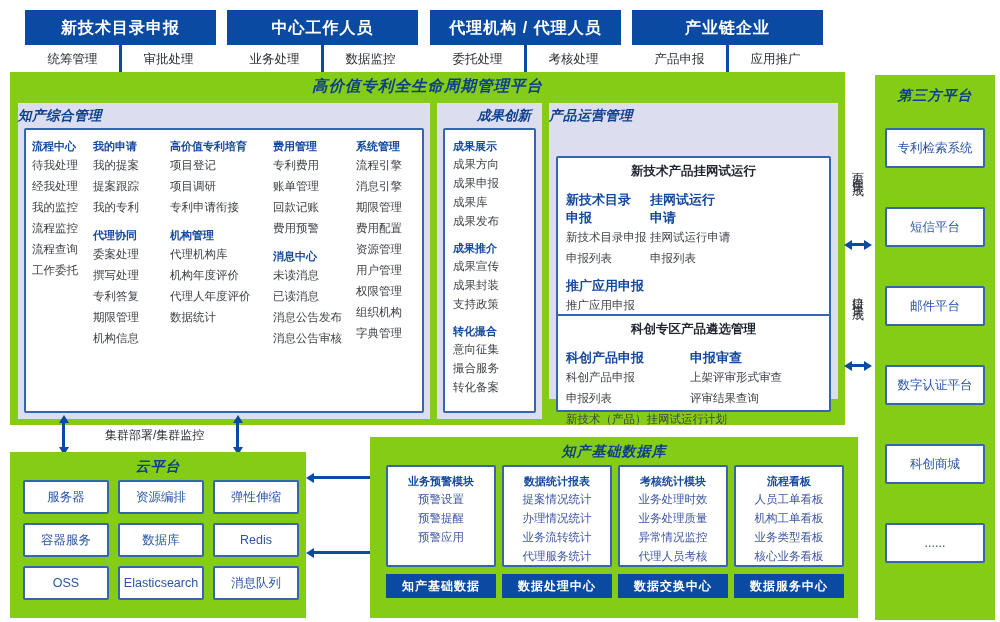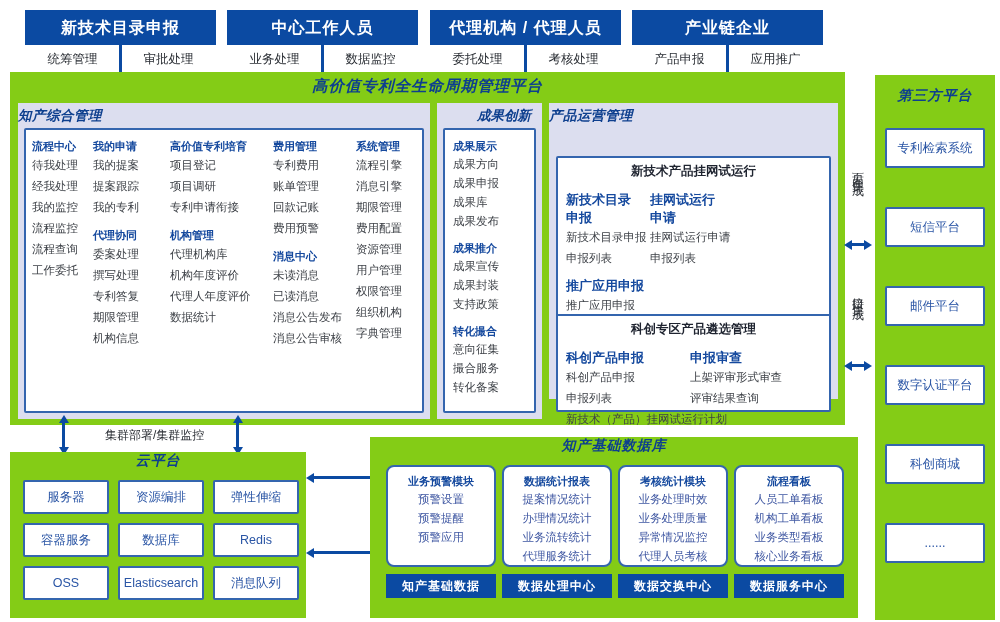--- a/index.html
+++ b/index.html
@@ -26,21 +26,21 @@
   .harrow.left-only::after{display:none;}
   
   .gray-panel{position:absolute;background:#84cc16;box-sizing:border-box;}
   .lav{position:absolute;background:#dcdeef;box-sizing:border-box;}
   .wbox{position:absolute;background:#fff;border:2px solid #3465ae;border-radius:2px;box-sizing:border-box;}
   .main-title{position:absolute;left:10px;top:76px;width:835px;text-align:center;
     font-style:italic;font-weight:bold;font-size:15.5px;color:#0d3f8e;letter-spacing:1px;}
   .sec-title{font-style:italic;font-weight:bold;font-size:13.5px;line-height:20px;
     color:#0d3f8e;text-align:left;padding-top:3px;letter-spacing:0.5px;}
   .panel-title{font-style:italic;font-weight:bold;font-size:14px;color:#0d3f8e;
-    text-align:center;padding-top:0;letter-spacing:1px;}
+    text-align:center;padding-top:6px;letter-spacing:1px;}
   
   #zhichan-cols{display:flex;padding:7px 6px;gap:3px;}
   .col{flex-shrink:1;}
   .col-0{width:58px}.col-1{width:74px}.col-2{width:100px}.col-3{width:80px}.col-4{width:60px}
   .gtitle{font-weight:bold;font-size:11px;color:#15499e;line-height:18px;margin-top:8px;}
   .col > .gtitle:first-child, .cg > .gtitle:first-child{margin-top:0;}
   .gitem{font-size:11.5px;color:#3d4147;line-height:21px;white-space:nowrap;}
   #chengguo-groups{padding:7px 0 0 8px;}
   #chengguo-groups .gitem{line-height:19px;}
   
@@ -62,21 +62,21 @@
   #tp-list .tp-box:first-child{margin-top:23px;}
   .vtext{position:absolute;writing-mode:vertical-rl;font-size:12px;color:#2a2e34;letter-spacing:4px;}
   
   #cloud-grid{position:absolute;left:13px;top:28px;display:grid;
     grid-template-columns:repeat(3,86px);grid-auto-rows:34px;gap:9px;}
   .cloud-box{background:#fff;border:2px solid #3465ae;box-sizing:border-box;border-radius:2px;
     display:flex;align-items:center;justify-content:center;font-size:12.5px;color:#2a55a5;}
   
   #db-modules{position:absolute;left:16px;top:28px;display:flex;gap:6px;}
   .db-mod{width:110px;}
-  .db-box{height:102px;background:#fff;border:2px solid #3465ae;box-sizing:border-box;border-radius:8px;text-align:center;}
+  .db-box{height:102px;background:#fff;border:2px solid #3465ae;box-sizing:border-box;border-radius:2px;text-align:center;}
   .db-box .gtitle{text-align:center;margin-top:5px;}
   .db-box .gitem{color:#3f57a2;line-height:19px;}
   .db-foot{margin-top:7px;height:24px;background:#0b4aa2;color:#fff;font-weight:bold;
     font-size:12px;line-height:24px;text-align:center;letter-spacing:1px;}
   .small-label{position:absolute;font-size:12px;color:#2a2e34;}
 </style>
 </head>
 <body>
 
 <div class="canvas">

